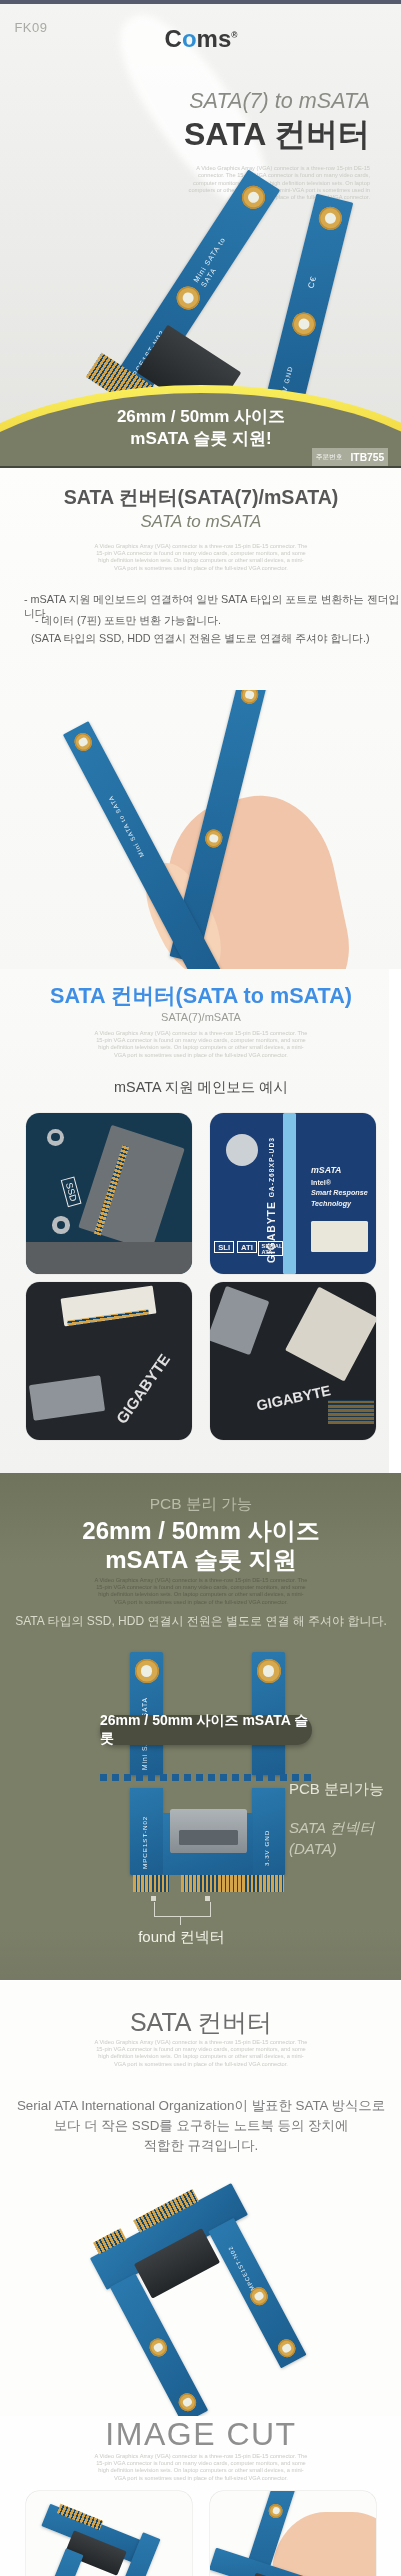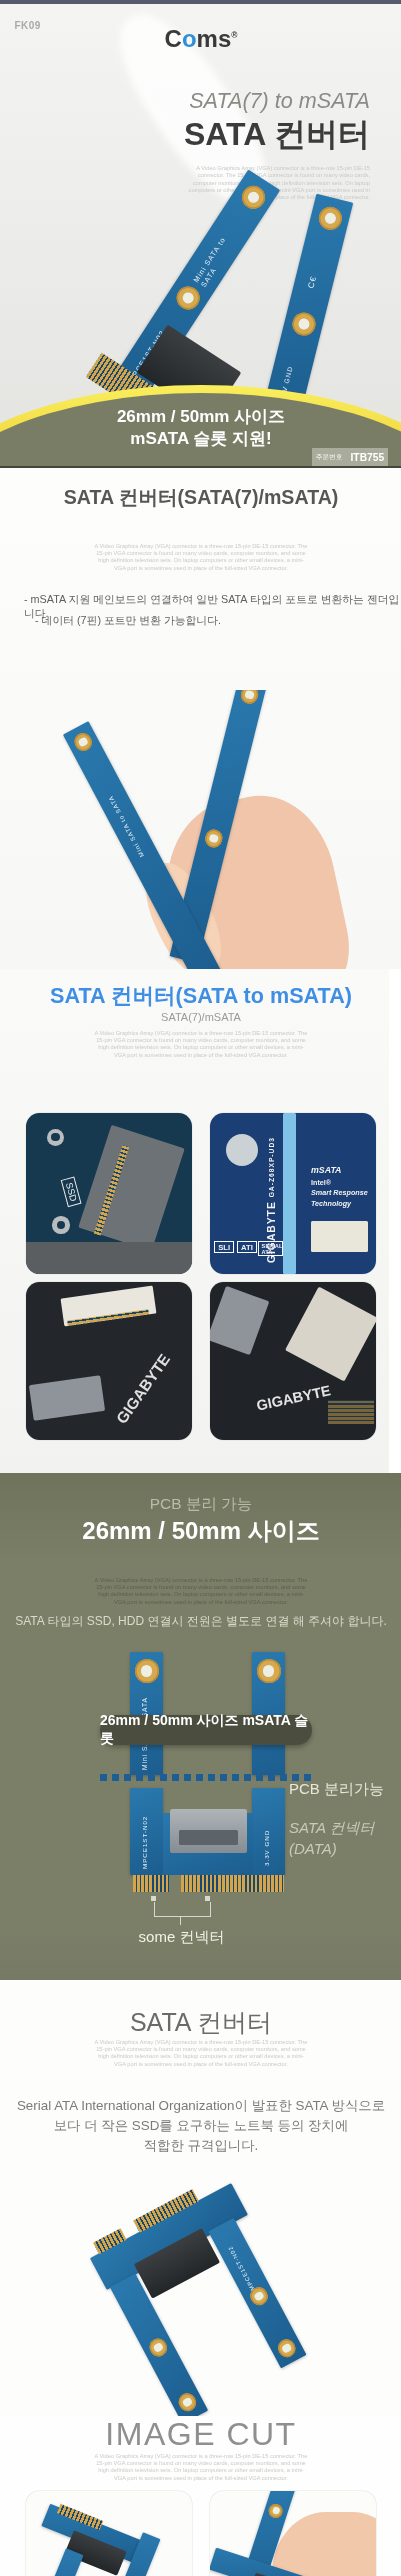--- a/index.html
+++ b/index.html
@@ -5,21 +5,21 @@
   html,body{margin:0;padding:0;background:#fff;}
   #canvas{position:relative;width:402px;height:3458px;overflow:hidden;
           font-family:"Liberation Sans","DejaVu Sans",sans-serif;background:#fff;}
   .a{position:absolute;}
   
   .topbar{top:0;left:0;width:402px;height:4.1px;background:#575b6e;}
   .hero{top:4.1px;left:0;width:402px;height:464px;
         background:linear-gradient(180deg,#f4f4f2 0%,#ebebe9 55%,#e3e3e0 100%);}
   .brush{left:155px;top:-5.2px;width:77px;height:222px;background:#fff;opacity:.85;
          filter:blur(3.6px);transform:rotate(-35deg);border-radius:45%;}
-  .fk09{left:14.4px;top:15.5px;font-size:10px;color:#a9a9a5;letter-spacing:0.5px;font-weight:bold;}
+  .fk09{left:14.4px;top:15.5px;font-size:13px;color:#a9a9a5;letter-spacing:0.5px;}
   .logo{font-weight:bold;color:#3a3a3a;}
   .logo .o{color:#2f8fd6;}
   .logo sup{font-size:.35em;color:#3a3a3a;}
   .hero-logo{left:0;width:402px;top:20.6px;text-align:center;font-size:24px;}
   .hero-sub{right:32px;top:84px;font-size:21.6px;font-style:italic;color:#8b8b85;}
   .hero-title{right:32px;top:109px;font-size:32px;font-weight:bold;color:#3b3b3b;}
   .vga{font-size:5.7px;line-height:7.2px;color:#c9c9c5;}
   .hero-vga{right:32px;top:161px;width:191px;text-align:right;}
   
   .pcb{background:linear-gradient(160deg,#2a79ae,#1c5d8e);border-radius:1.5px;box-shadow:0 1px 3.1px rgba(0,0,0,.25);}
@@ -128,23 +128,25 @@
     <div class="a band-l2">mSATA 슬롯 지원!</div>
   </div>
   <div class="a badge">
     <span class="bl">주문번호</span>
     <span class="bn">ITB755</span>
   </div>
   <div class="a band-edge"></div>
 
   <div class="a s1">
     <div class="a s1-title">SATA 컨버터(SATA(7)/mSATA)</div>
+    <div class="a s1-sub">SATA to mSATA</div>
     <div class="a vga s1-vga">A Video Graphics Array (VGA) connector is a three-row 15-pin DE-15 connector. The 15-pin VGA connector is found on many video cards, computer monitors, and some high definition television sets. On laptop computers or other small devices, a mini-VGA port is sometimes used in place of the full-sized VGA connector.</div>
     <div class="a bullet" style="top:125px;">- mSATA 지원 메인보드의 연결하여 일반 SATA 타입의 포트로 변환하는 젠더입니다.</div>
     <div class="a bullet" style="top:146px;margin-left:11px;">- 데이터 (7핀) 포트만 변환 가능합니다.</div>
+    <div class="a bullet" style="top:164px;left:31px;">(SATA 타입의 SSD, HDD 연결시 전원은 별도로 연결해 주셔야 합니다.)</div>
 
     <div class="a" style="left:0;top:222px;width:402px;height:279px;overflow:hidden;">
       <div class="a" style="left:170px;top:108px;width:170px;height:216px;background:#f0c5a9;border-radius:45% 40% 30% 45%;transform:rotate(-12deg);"></div>
       <div class="a" style="left:155px;top:170px;width:57px;height:118px;background:#f6d2b6;border-radius:45%;transform:rotate(-25deg);"></div>
       <div class="a pcb" style="left:204px;top:-15.5px;width:29px;height:289px;transform:rotate(14deg);">
         <div class="a pad" style="left:5.7px;top:7.2px;width:17.5px;height:17.5px;">
             <i></i>
           </div>
         <div class="a pad" style="left:5.7px;top:155px;width:17.5px;height:17.5px;">
             <i></i>
@@ -156,20 +158,21 @@
           </div>
         <div class="a vtxt" style="left:9.3px;top:57px;height:88px;font-size:6.2px;">Mini SATA to SATA</div>
       </div>
     </div>
   </div>
 
   <div class="a s2">
     <div class="a s2-title">SATA 컨버터(SATA to mSATA)</div>
     <div class="a s2-sub">SATA(7)/mSATA</div>
     <div class="a vga s2-vga">A Video Graphics Array (VGA) connector is a three-row 15-pin DE-15 connector. The 15-pin VGA connector is found on many video cards, computer monitors, and some high definition television sets. On laptop computers or other small devices, a mini-VGA port is sometimes used in place of the full-sized VGA connector.</div>
+    <div class="a s2-board">mSATA 지원 메인보드 예시</div>
 
     <div class="a tile" style="left:26px;top:144px;width:166px;height:161px;background:#16394f;">
       <div class="a" style="left:67px;top:20.6px;width:77px;height:108px;background:#6d7276;transform:rotate(18deg);border-radius:2.1px;"></div>
       <div class="a fingv" style="left:82px;top:31px;width:7.2px;height:93px;transform:rotate(18deg);"></div>
       <div class="a pad" style="left:20.6px;top:15.5px;width:17.5px;height:17.5px;background:#b9bdbf;box-shadow:none;">
           <i style="background:#16394f;"></i>
         </div>
       <div class="a pad" style="left:26px;top:103px;width:17.5px;height:17.5px;background:#b9bdbf;box-shadow:none;">
           <i style="background:#16394f;"></i>
         </div>
@@ -199,20 +202,21 @@
       <div class="a" style="left:88px;top:15.5px;width:67px;height:72px;background:#d8d4c9;transform:rotate(28deg);border-radius:2.1px;"></div>
       <div class="a" style="left:5.2px;top:10.3px;width:46px;height:57px;background:#8f949a;transform:rotate(20deg);border-radius:2.1px;"></div>
       <div class="a wtxt" style="left:46px;top:108px;font-size:14.4px;font-weight:bold;transform:rotate(-12deg);color:#e4e4e4;">GIGABYTE</div>
       <div class="a fingv" style="left:118px;top:118px;width:46px;height:24px;opacity:.5;"></div>
     </div>
   </div>
 
   <div class="a s3">
     <div class="a s3-pre">PCB 분리 가능</div>
     <div class="a s3-t1">26mm / 50mm 사이즈</div>
+    <div class="a s3-t2">mSATA 슬롯 지원</div>
     <div class="a vga s3-vga">A Video Graphics Array (VGA) connector is a three-row 15-pin DE-15 connector. The 15-pin VGA connector is found on many video cards, computer monitors, and some high definition television sets. On laptop computers or other small devices, a mini-VGA port is sometimes used in place of the full-sized VGA connector.</div>
     <div class="a s3-note">SATA 타입의 SSD, HDD 연결시 전원은 별도로 연결 해 주셔야 합니다.</div>
 
     <div class="a pcb" style="left:130px;top:179px;width:33px;height:123px;border-radius:1.5px 1.5px 0 0;">
       <div class="a pad" style="left:4.6px;top:7.2px;width:24px;height:24px;">
           <i></i>
         </div>
       <div class="a vtxt" style="left:11.3px;top:41px;height:77px;font-size:6.7px;">Mini SATA to SATA</div>
     </div>
     <div class="a pcb" style="left:252px;top:179px;width:33px;height:123px;border-radius:1.5px 1.5px 0 0;">
@@ -236,21 +240,21 @@
       <div class="a" style="left:9.3px;top:20.6px;width:59px;height:15.5px;background:#5d6469;border-radius:1.5px;"></div>
     </div>
     <div class="a fing" style="left:133px;top:402px;width:36px;height:16.5px;"></div>
     <div class="a fing" style="left:181px;top:402px;width:103px;height:16.5px;"></div>
     <div class="a s3lab" style="left:289px;top:346px;">SATA 컨넥터</div>
     <div class="a s3lab" style="left:289px;top:367px;">(DATA)</div>
     <div class="a brk" style="left:151px;top:423px;width:5.2px;height:5.2px;"></div>
     <div class="a brk" style="left:205px;top:423px;width:5.2px;height:5.2px;"></div>
     <div class="a" style="left:154px;top:429px;width:55px;height:14.4px;border-left:1px solid #d8d8cc;border-right:1px solid #d8d8cc;border-bottom:1px solid #d8d8cc;"></div>
     <div class="a" style="left:180px;top:443px;width:1px;height:9.3px;background:#d8d8cc;"></div>
-    <div class="a" style="left:0;top:455px;width:363px;text-align:center;font-size:15px;color:#f2f2e6;">some 컨넥터</div>
+    <div class="a" style="left:0;top:455px;width:363px;text-align:center;font-size:15px;color:#f2f2e6;">found 컨넥터</div>
   </div>
 
   <div class="a s4">
     <div class="a s4-title">SATA 컨버터</div>
     <div class="a vga s4-vga">A Video Graphics Array (VGA) connector is a three-row 15-pin DE-15 connector. The 15-pin VGA connector is found on many video cards, computer monitors, and some high definition television sets. On laptop computers or other small devices, a mini-VGA port is sometimes used in place of the full-sized VGA connector.</div>
     <div class="a dline" style="top:116px;">Serial ATA International Organization이 발표한 SATA 방식으로</div>
     <div class="a dline" style="top:156px;">적합한 규격입니다.</div>
     <div class="a dline" style="top:136px;">보다 더 작은 SSD를 요구하는 노트북 등의 장치에</div>
 
     <div class="a" style="left:98px;top:198px;width:206px;height:227px;transform:rotate(-28deg);">

